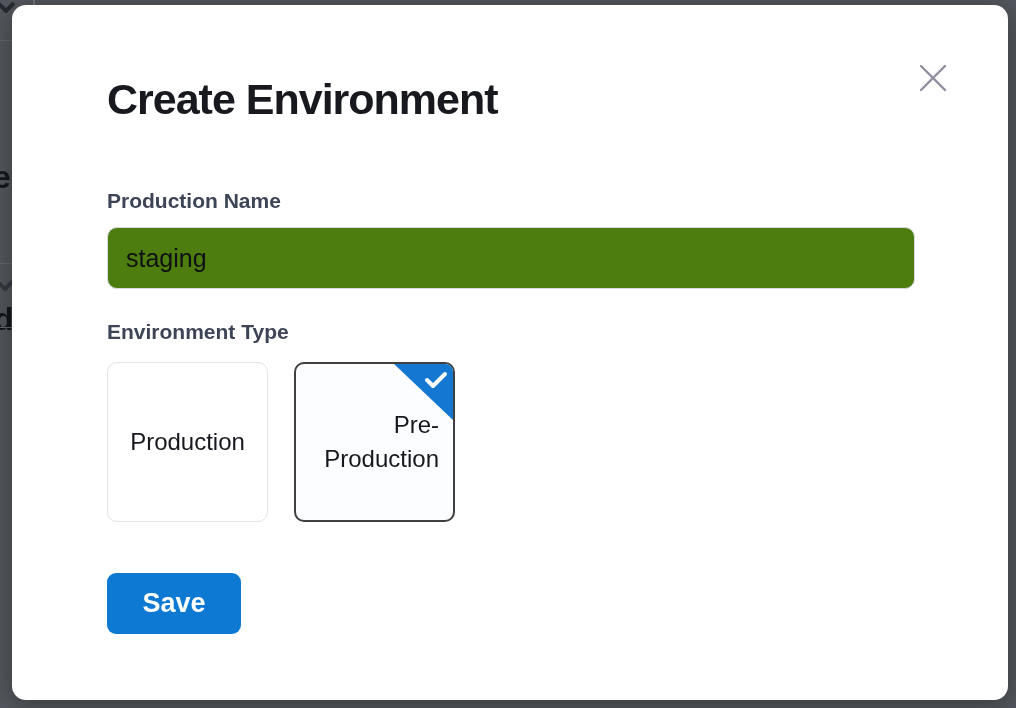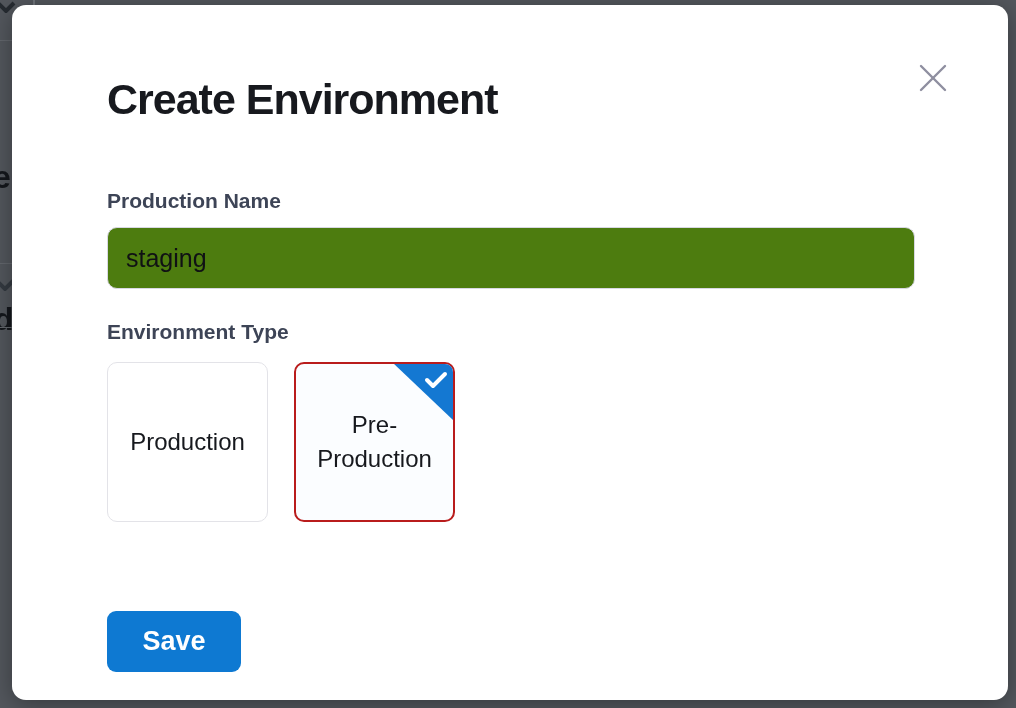--- a/index.html
+++ b/index.html
@@ -72,36 +72,37 @@
     display: flex; align-items: center; justify-content: center;
     text-align: center;
     font-size: 24px; color: #16181d;
     cursor: pointer;
     overflow: hidden;
     line-height: 34px;
   }
   .type-card .card-label { padding: 0 14px; }
 
   .type-card.selected {
-    border: 2px solid #b91c1c;
+    border: 2px solid #404040;
     background: #fbfdff;
+    text-align: right;
   }
 
   .corner-flag {
     display: none;
     position: absolute; top: -1px; right: -1px;
     width: 61px; height: 58px;
     background: #1478d2;
     clip-path: polygon(0 0, 100% 0, 100% 100%);
   }
   .type-card.selected .corner-flag { display: block; }
   .corner-flag svg { position: absolute; top: 7px; right: 6px; }
 
   
-  .actions { position: absolute; left: 95px; top: 568px; display: flex; gap: 18px; margin-top: 38px; }
+  .actions { position: absolute; left: 95px; top: 568px; display: flex; gap: 18px; }
 
   .btn {
     height: 61px;
     border-radius: 9px;
     font-family: "Liberation Sans", sans-serif;
     font-size: 27px; font-weight: bold;
     cursor: pointer;
     display: flex; align-items: center; justify-content: center;
   }
   .btn-save {

